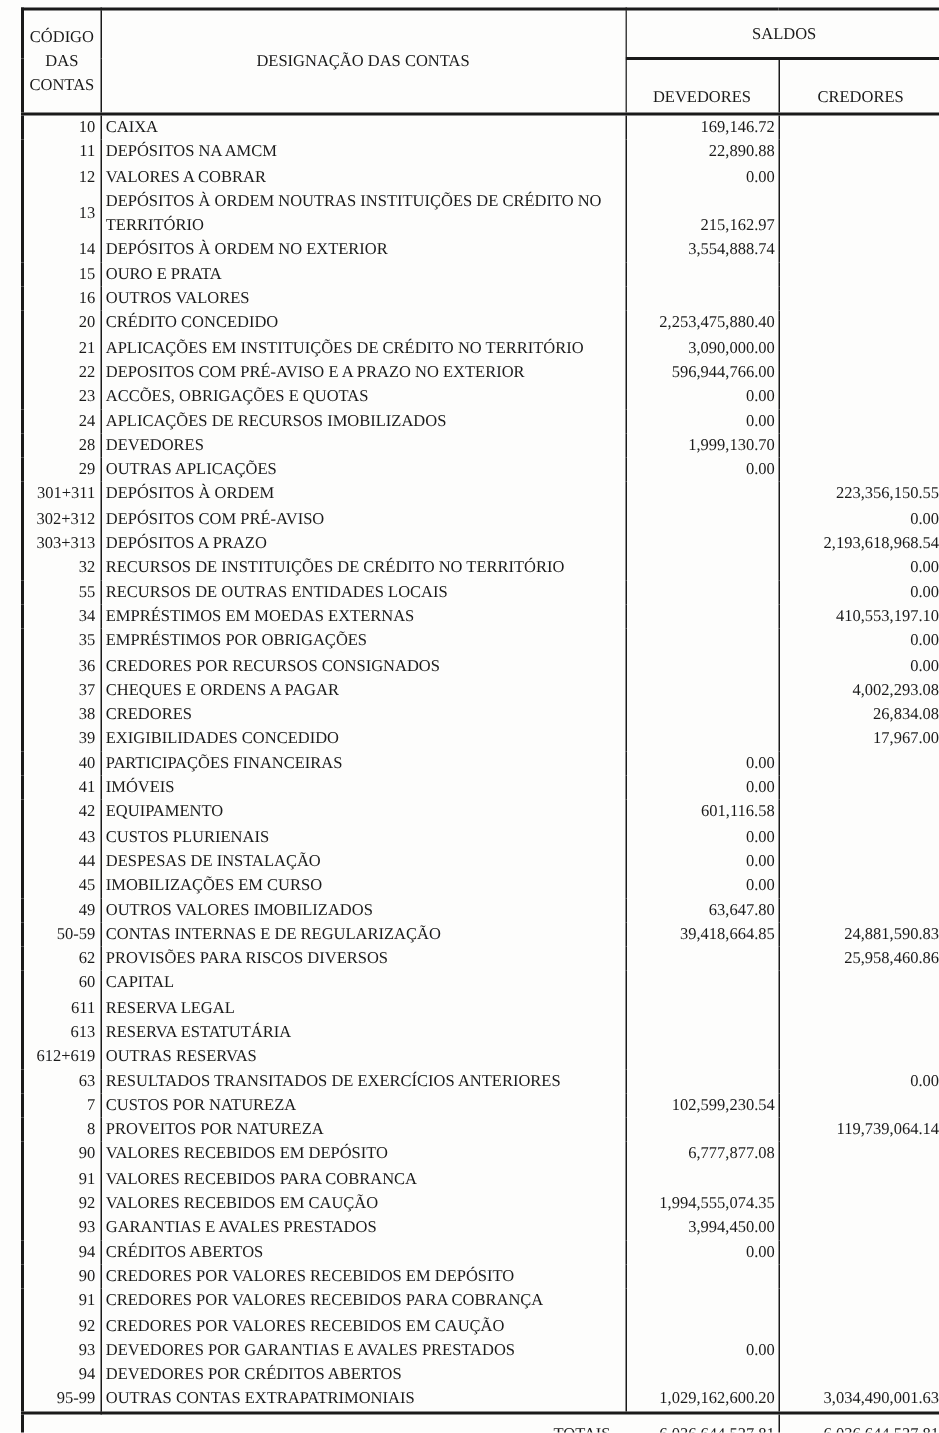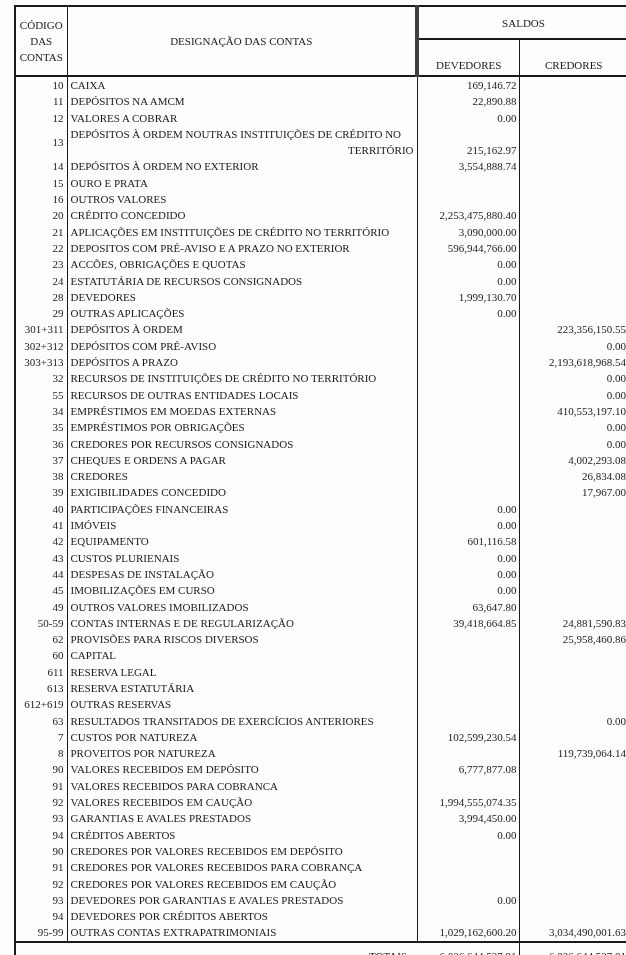--- a/index.html
+++ b/index.html
@@ -33,21 +33,21 @@
   }
   
   thead th { text-align: center; }
   th.th-code {
     border-right: 1px solid #1a1a1a;
     vertical-align: middle;
     line-height: 16px;
     padding: 2px 2px;
   }
   th.th-desig {
-    border-right: 4px solid #404040;
+    border-right: 1px solid #404040;
     vertical-align: middle;
   }
   th.th-saldos {
     height: 33px;
     border-bottom: 1px solid #1a1a1a;
     vertical-align: middle;
   }
   tr.subhead th {
     height: 37px;
     vertical-align: bottom;
@@ -62,21 +62,21 @@
     line-height: 16.3px;
     vertical-align: middle;
   }
   td.col-code  { border-right: 1px solid #1a1a1a; text-align: right; }
   td.col-desig { border-right: 1px solid #1a1a1a; margin-top: 14px; }
   td.col-dev   { border-right: 1px solid #1a1a1a; }
   td.col-num   { text-align: right; padding-right: 2px; }
   tr.two-line td { height: 32.6px; }
   tr.two-line td.col-num { vertical-align: bottom; }
   tr.two-line td.col-desig div { line-height: 16.3px; }
-  .cont-line { text-align: right; }
+  .cont-line { text-align: left; }
   
   tfoot td {
     height: 28px;
     border-top: 2px solid #1a1a1a;
     vertical-align: middle;
   }
   td.totals-label {
     text-align: right;
     padding-right: 10px;
   }
@@ -173,21 +173,21 @@
           <td class="col-num col-cred"></td>
         </tr>
         <tr>
           <td class="col-code">23</td>
           <td class="col-desig">ACCÕES, OBRIGAÇÕES E QUOTAS</td>
           <td class="col-num col-dev">0.00</td>
           <td class="col-num col-cred"></td>
         </tr>
         <tr>
           <td class="col-code">24</td>
-          <td class="col-desig">ESTATUTÁRIA DE RECURSOS CONSIGNADOS</td>
+          <td class="col-desig">APLICAÇÕES DE RECURSOS IMOBILIZADOS</td>
           <td class="col-num col-dev">0.00</td>
           <td class="col-num col-cred"></td>
         </tr>
         <tr>
           <td class="col-code">28</td>
           <td class="col-desig">DEVEDORES</td>
           <td class="col-num col-dev">1,999,130.70</td>
           <td class="col-num col-cred"></td>
         </tr>
         <tr>

